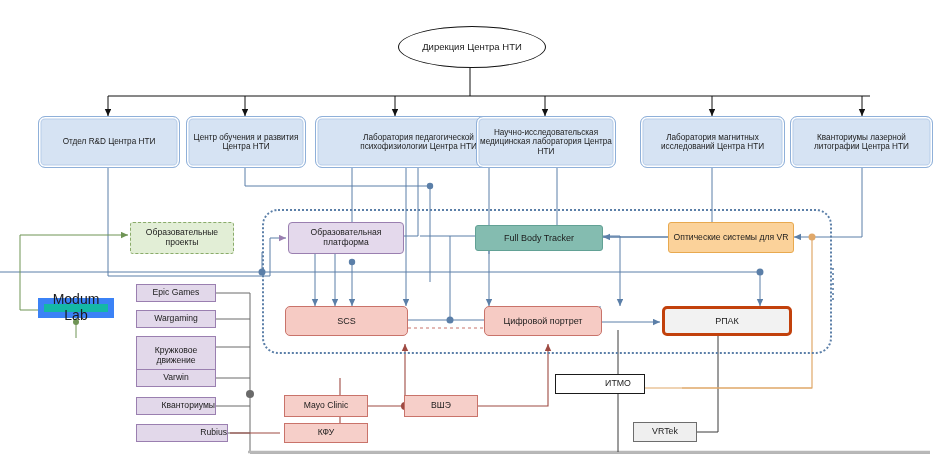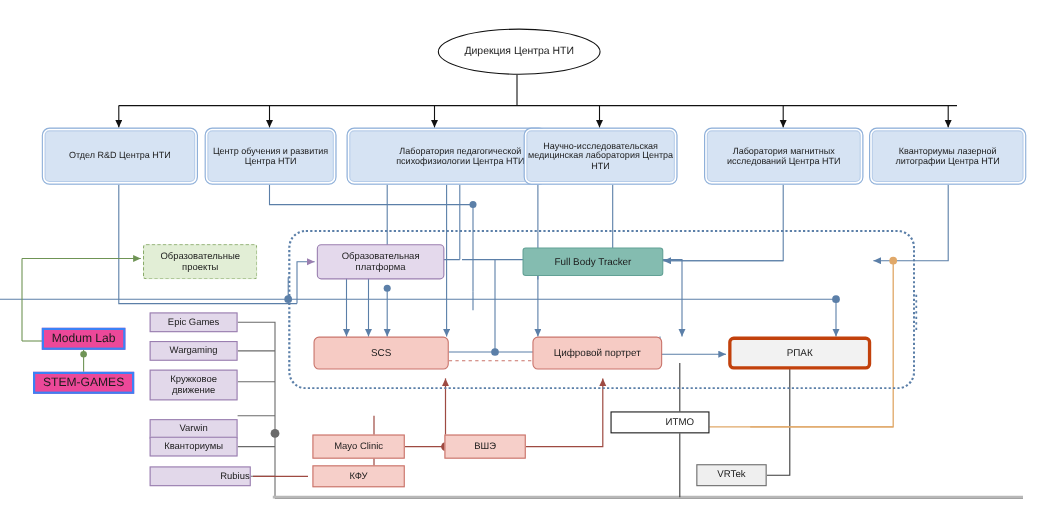--- a/index.html
+++ b/index.html
@@ -10,21 +10,21 @@
   .node{position:absolute;box-sizing:border-box;display:flex;align-items:center;
         justify-content:center;text-align:center;line-height:1.12;color:#1b1b1b;}
 
   
   .ellipse{border:1px solid #111;border-radius:50%;background:#fff;font-size:9.5px;}
 
   
   .dept{background:#d6e3f3;border:1px solid #8fb0d9;border-radius:7px;font-size:8.2px;
         padding:2px 3px;box-shadow:inset 0 0 0 1.5px #ffffff, inset 0 0 0 2.5px #b7cde9;}
 
-  .greenbox{background:#ec4899;border:2px solid #3b82f6;font-size:11px;}
+  .greenbox{background:#14b8a6;border:6px solid #3b82f6;font-size:14px;}
   .greendash{background:#e2eed6;border:1px dashed #8aab6a;border-radius:3px;font-size:8.6px;}
   .purple{background:#e2d8ea;border:1px solid #9a7fb0;font-size:8.6px;}
   .purple-r{background:#e4d9ec;border:1px solid #9a7fb0;border-radius:4px;font-size:8.6px;}
   .pink{background:#f6cfc9;border:1px solid #c9736a;font-size:8.6px;}
   .pink-r{background:#f6cbc4;border:1px solid #c9736a;border-radius:5px;font-size:9px;}
   .teal{background:#84bcb0;border:1px solid #62a195;border-radius:3px;font-size:9px;}
   .orange{background:#fbd29a;border:1px solid #e8a94f;border-radius:3px;font-size:8.6px;}
   .gray-r{background:#f2f2f2;border:3px solid #c2410c;border-radius:5px;font-size:9px;}
   .white{background:#ffffff;border:1px solid #1a1a1a;font-size:8.8px;padding-left:36px;}
   .whitegray{background:#efefef;border:1px solid #6d6d6d;font-size:8.8px;}
@@ -197,51 +197,51 @@
 
   <div class="node greendash" style="left:130px;top:222px;width:104px;height:32px;">
     <span>Образовательные проекты</span>
   </div>
   <div class="node purple-r" style="left:288px;top:222px;width:116px;height:32px;">
     <span>Образовательная платформа</span>
   </div>
   <div class="node teal" style="left:475px;top:225px;width:128px;height:26px;">
     <span>Full Body Tracker</span>
   </div>
+  <div class="node orange" style="left:668px;top:222px;width:126px;height:31px;">
+    <span>Оптические системы для VR</span>
+  </div>
   <div class="node pink-r" style="left:285px;top:306px;width:123px;height:30px;">
     <span>SCS</span>
   </div>
   <div class="node pink-r" style="left:484px;top:306px;width:118px;height:30px;">
     <span>Цифровой портрет</span>
   </div>
   <div class="node gray-r" style="left:662px;top:306px;width:130px;height:30px;">
     <span>РПАК</span>
   </div>
 
 
   <div class="node greenbox" style="left:38px;top:298px;width:76px;height:20px;">
     <span>Modum Lab</span>
   </div>
-  <div class="node greenbox" style="left:30px;top:338px;width:92px;height:20px;">
-    <span>STEM-GAMES</span>
-  </div>
 
   <div class="node purple" style="left:136px;top:284px;width:80px;height:18px;">
     <span>Epic Games</span>
   </div>
   <div class="node purple" style="left:136px;top:310px;width:80px;height:18px;">
     <span>Wargaming</span>
   </div>
-  <div class="node purple" style="left:136px;top:336px;width:80px;height:28px;">
+  <div class="node purple" style="left:136px;top:336px;width:80px;height:40px;">
     <span>Кружковое движение</span>
   </div>
-  <div class="node purple" style="left:136px;top:369px;width:80px;height:18px;margin-top:12px;">
+  <div class="node purple" style="left:136px;top:369px;width:80px;height:18px;">
     <span>Varwin</span>
   </div>
-  <div class="node purple" style="left:136px;top:397px;width:80px;height:18px;">
+  <div class="node purple" style="left:136px;top:397px;width:80px;height:18px;justify-content:flex-end;">
     <span>Кванториумы</span>
   </div>
   <div class="node purple" style="left:136px;top:424px;width:92px;height:18px;justify-content:flex-end;">
     <span>Rubius</span>
   </div>
 
   <div class="node pink" style="left:284px;top:395px;width:84px;height:22px;">
     <span>Mayo Clinic</span>
   </div>
   <div class="node pink" style="left:404px;top:395px;width:74px;height:22px;">

